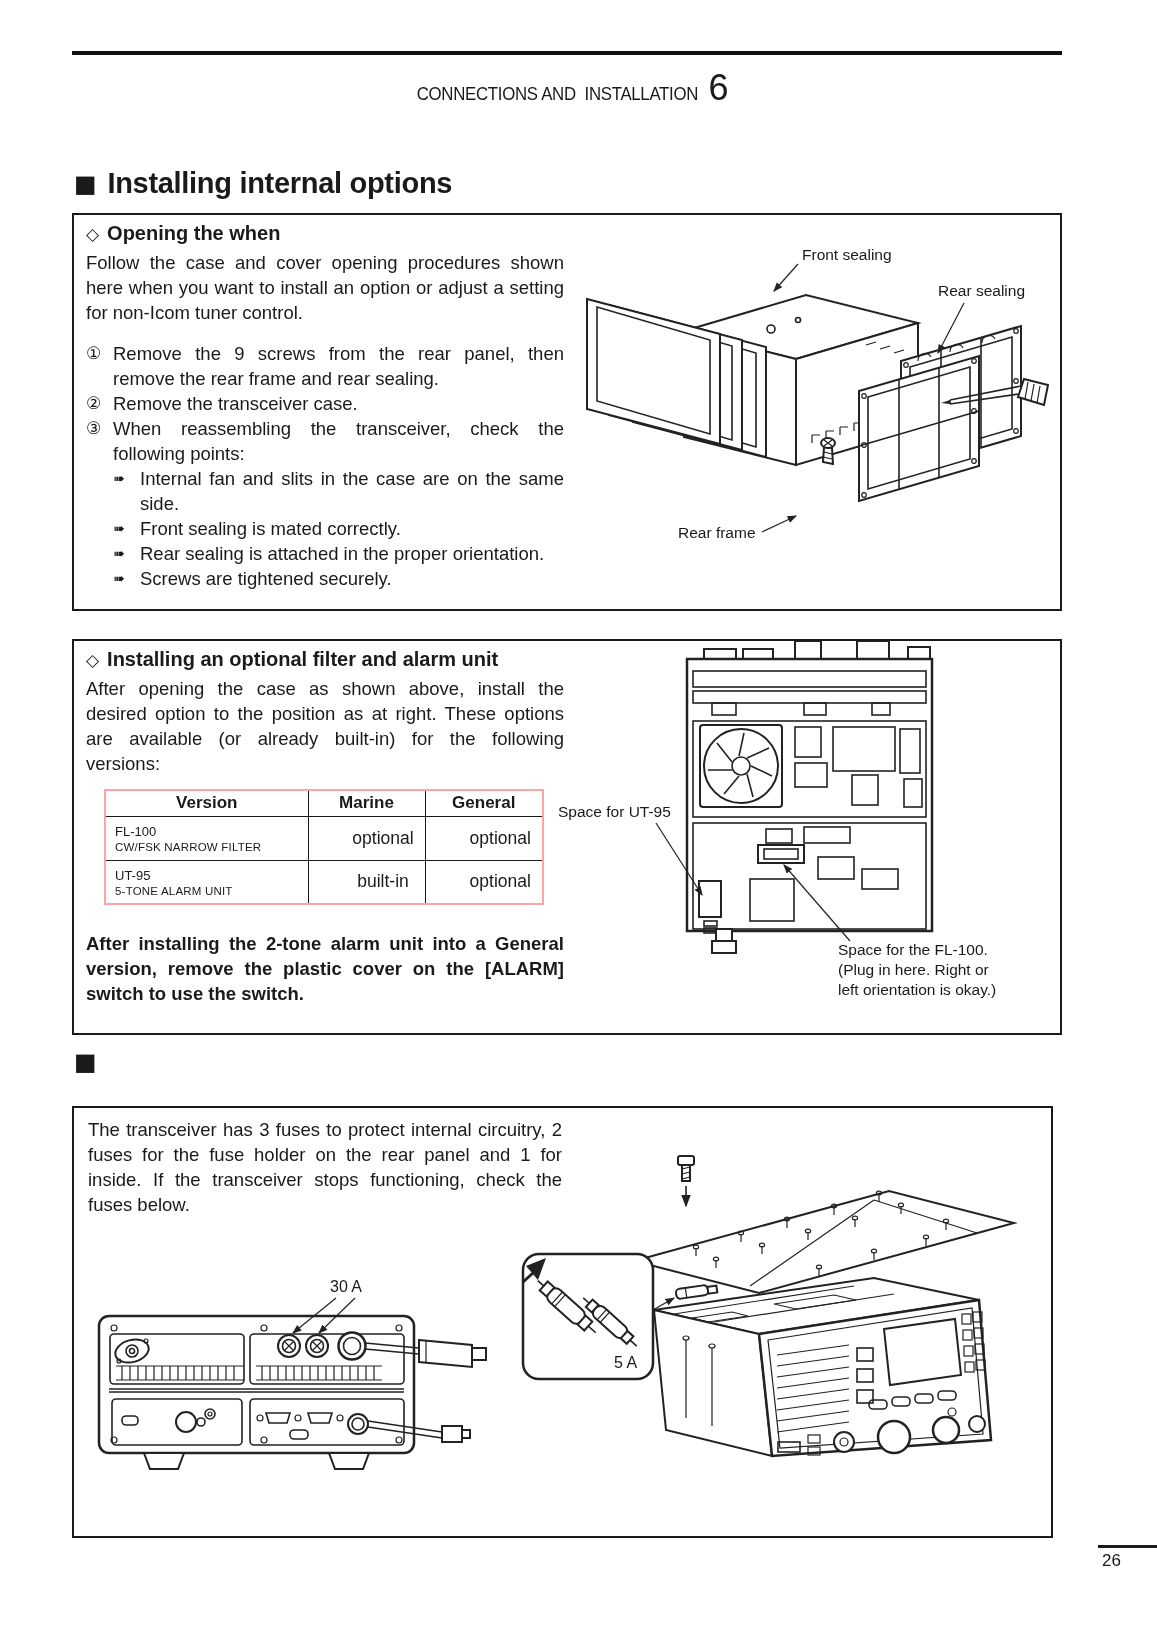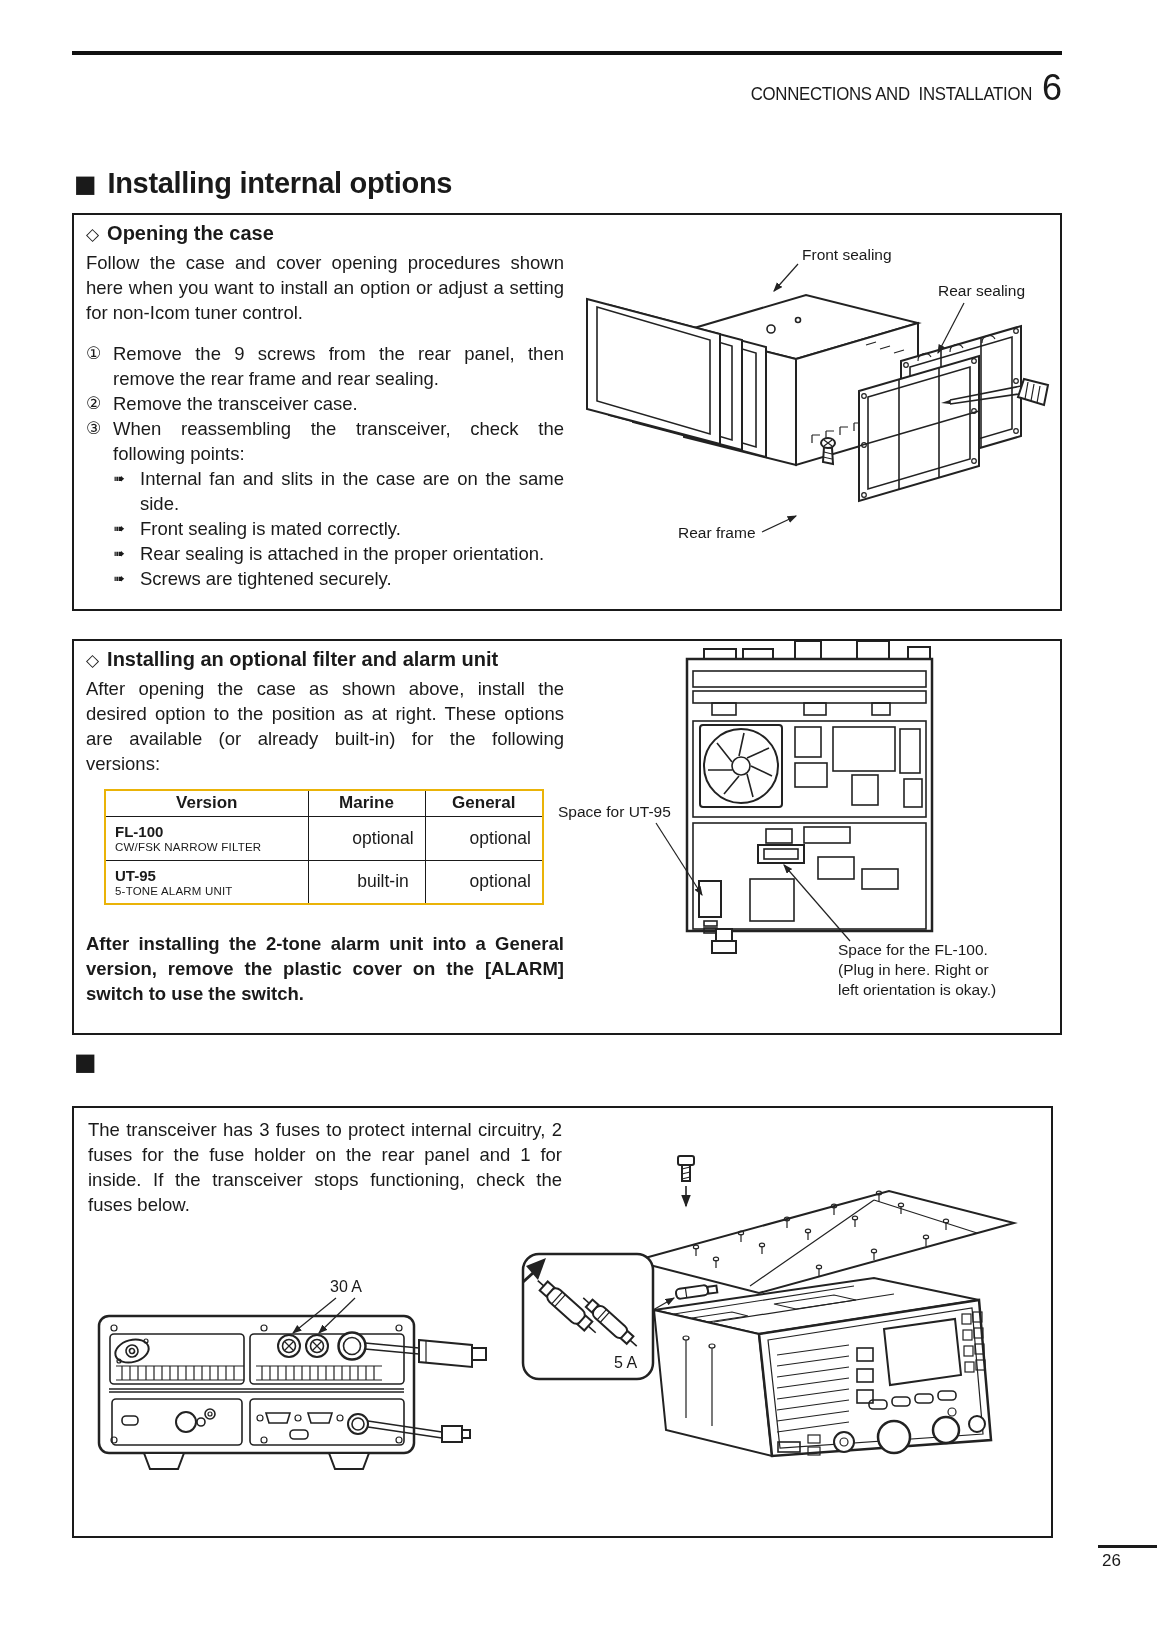--- a/index.html
+++ b/index.html
@@ -6,21 +6,21 @@
   html,body { background:#ffffff; }
   body {
     width:1157px; height:1635px; position:relative;
     font-family:"Liberation Sans", sans-serif; color:#1a1a1a;
     overflow:hidden;
   }
   .abs { position:absolute; }
   .top-rule { left:72px; top:51px; width:990px; height:4px; background:#111; }
   .page-header {
     top:70px; left:72px; width:990px;
-    display:flex; justify-content:flex-end; align-items:baseline; gap:10px;
+    display:flex; justify-content:center; align-items:baseline; gap:10px;
   }
   .chapter-title { font-size:17.5px; letter-spacing:-0.3px; white-space:pre; transform:scaleX(0.96); transform-origin:right; }
   .chapter-num  { font-size:36px; font-weight:400; line-height:1; }
   .sec-title {
     left:74px; display:flex; align-items:center; gap:11px;
     font-weight:bold; font-size:29px; letter-spacing:-0.3px;
   }
   .sec-title .sq { font-family:"DejaVu Sans", sans-serif; font-size:24px; line-height:1; }
   .box { border:2px solid #1a1a1a; background:#fff; }
   #box1 { left:72px; top:213px; width:990px; height:398px; }
@@ -34,25 +34,25 @@
   }
   .steps { margin-top:16px; }
   .step { display:flex; }
   .step-num { width:27px; flex:0 0 27px; font-family:"DejaVu Sans", sans-serif; font-size:17px; line-height:25px; }
   .stext { flex:1; }
   .check { display:flex; margin-left:27px; }
   .chk-arrow { width:27px; flex:0 0 27px; font-family:"DejaVu Sans", sans-serif; font-size:14px; line-height:25px; }
   .ctext { flex:1; }
   table.opts { border-collapse:collapse; margin:13px 0 0 18px; table-layout:fixed; width:438px; }
   table.opts th, table.opts td { border:1.6px solid #1a1a1a; }
-  table.opts { border:2px solid #eab308; }
+  table.opts { border:2px solid #fca5a5; }
   table.opts th { font-size:17px; font-weight:bold; height:26px; text-align:center; }
   col.c-version { width:203px; } col.c-marine { width:117px; } col.c-general { width:118px; }
   td.vcell { padding:4px 6px 4px 9px; height:44px; vertical-align:middle; }
-  .vname { font-size:15px; font-weight:bold; line-height:19px; }
+  .vname { font-size:13px; font-weight:normal; line-height:19px; }
   .vdesc { font-size:11.5px; letter-spacing:0.2px; line-height:13px; }
   td.vval { text-align:center; font-size:17.5px; vertical-align:middle;padding-left:33px; }
   .outro { margin-top:26px;font-weight:bold; }
   svg text { font-family:"Liberation Sans", sans-serif; font-size:15.5px; fill:#1a1a1a; }
   svg .s { stroke:#222; fill:none; stroke-width:1.6; }
   svg .sw { stroke:#222; fill:#fff; stroke-width:2; }
   svg .thin { stroke:#222; fill:none; stroke-width:1.2; }
   svg .thick { stroke:#222; fill:#fff; stroke-width:2.5; }
   .pn-rule { left:1098px; top:1545px; width:59px; height:2.5px; background:#1a1a1a; }
   .page-num { left:1102px; top:1551px; font-size:17px; }
@@ -69,21 +69,21 @@
 
 <div class="abs sec-title" style="top:167px;">
   <span class="sq">■</span>
   <span>Installing internal options</span>
 </div>
 
 <div id="box1" class="abs box">
   <div class="txtcol">
     <div class="subtitle">
       <span class="dia">◇</span>
-      <span>Opening the case</span>
+      <span>Opening the when</span>
     </div>
     <p class="body">Follow the case and cover opening procedures shown here when you want to install an option or adjust a setting for non-Icom tuner control.</p>
     <div class="steps">
       <div class="step">
         <span class="step-num">①</span>
         <span class="stext">Remove the 9 screws from the rear panel, then remove the rear frame and rear sealing.</span>
       </div>
       <div class="step">
         <span class="step-num">②</span>
         <span class="stext">Remove the transceiver case.</span>

